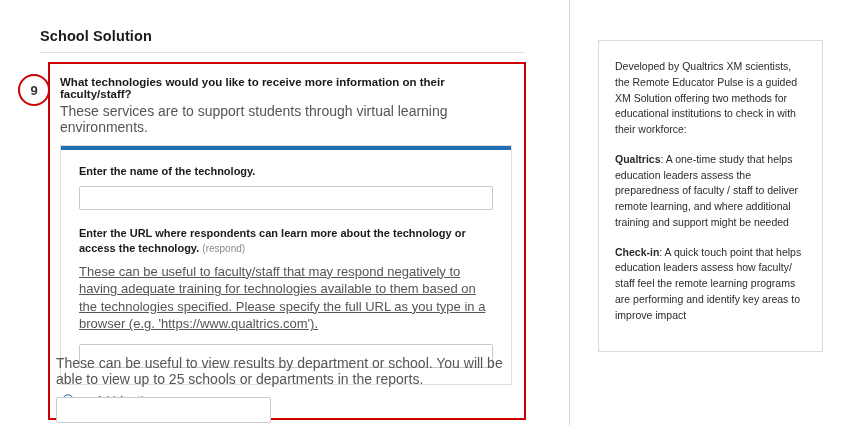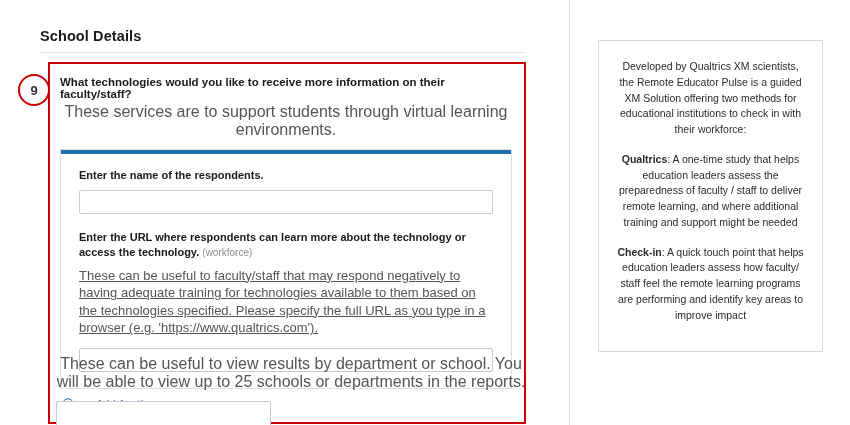--- a/index.html
+++ b/index.html
@@ -75,24 +75,23 @@
     justify-content: center;
     z-index: 5;
   }
   .q-title {
     font-size: 11.5px;
     font-weight: bold;
     color: #1a1a1a;
     margin: 2px 0 3px 0;
   }
   .q-sub {
-    font-size: 16px;
+    font-size: 14px;
     color: #555;
     margin-bottom: 10px;
-    text-align: center;
   }
 
   .inner-card {
     border: 1px solid #e0e0e0;
     background: #fff;
     margin: 0 0 0 0;
     position: relative;
   }
   .inner-card-top {
     height: 4px;
@@ -180,59 +179,58 @@
   }
   .info-card {
     position: absolute;
     left: 28px;
     top: 40px;
     width: 225px;
     box-sizing: border-box;
     border: 1px solid #d9d9d9;
     background: #fff;
     padding: 18px 16px 16px 16px;
-    text-align: center;
   }
   .info-p {
     font-size: 10.5px;
     line-height: 1.5;
     color: #2b2b2b;
     margin: 0 0 14px 0;
   }
   .info-p:last-child { margin-bottom: 12px; }
   .info-p b { font-weight: bold; }
 </style>
 </head>
 <body>
 
 <div class="page">
 
   <div class="main-col">
 
-    <div class="page-title">School Details</div>
+    <div class="page-title">School Solution</div>
     <div class="title-rule"></div>
 
     <div class="q-badge">9</div>
 
     <div class="q-block">
       <div class="q-title">What technologies would you like to receive more information on their faculty/staff?</div>
       <div class="q-sub">These services are to support students through virtual learning environments.</div>
 
       <div class="inner-card">
         <div class="inner-card-top"></div>
         <div class="inner-card-body">
 
-          <div class="field-label">Enter the name of the respondents.</div>
+          <div class="field-label">Enter the name of the technology.</div>
           <input class="text-input" type="text" placeholder="" style="">
 
           <div class="spacer-16"></div>
 
           <div class="field-label">
             <span>Enter the URL where respondents can learn more about the technology or access the technology.</span>
-            <span class="optional">(workforce)</span>
+            <span class="optional">(respond)</span>
           </div>
           <div class="field-help">These can be useful to faculty/staff that may respond negatively to having adequate training for technologies available to them based on the technologies specified. Please specify the full URL as you type in a browser (e.g. 'https://www.qualtrics.com').</div>
           <input class="text-input" type="text" placeholder="" style="">
         </div>
       </div>
 
       <div class="add-another">
         <span class="plus-icon">
           <svg width="12" height="12" viewBox="0 0 12 12">
             <circle cx="6" cy="6" r="5.2" fill="none" stroke="#1f6fb2" stroke-width="1"></circle>

